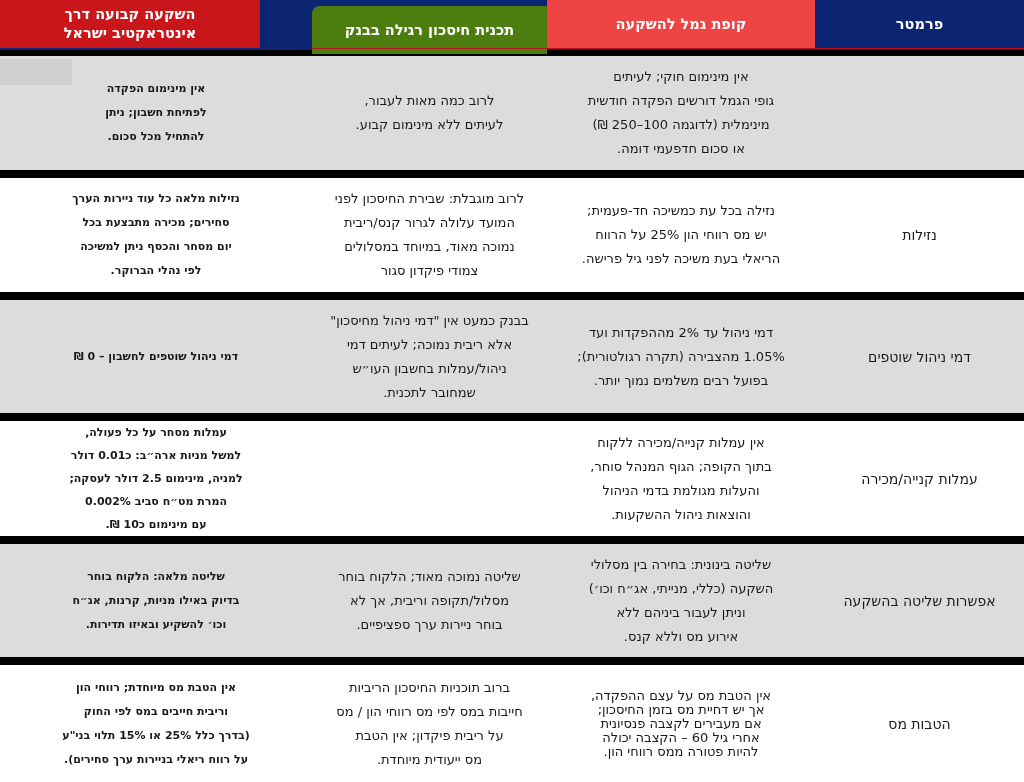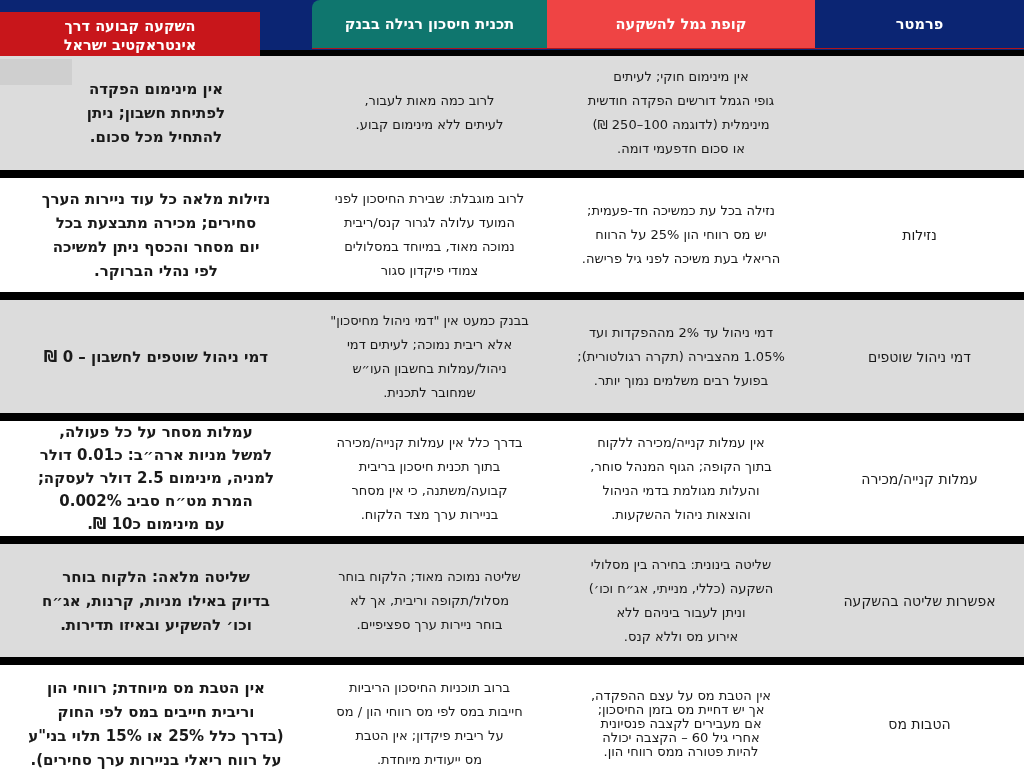--- a/index.html
+++ b/index.html
@@ -42,27 +42,28 @@
     font-weight: bold;
     font-size: 14.5px;
     line-height: 19px;
     direction: rtl;
   }
   .hcell.col-ib {
     left: 0;
     width: 260px;
     height: 48px;
     background: #c8161b;
-    top: 12px;
+    top: 0;
   }
   .hcell.col-bank {
     left: 312px;
     width: 235px;
-    background: #0f766e;
+    background: #4d7c0f;
     border-radius: 8px 0 0 0;
+    margin-top: 6px;
   }
   .hcell.col-gemel {
     left: 547px;
     width: 268px;
     background: #ef4444;
   }
   .hcell.col-param {
     left: 815px;
     width: 209px;
     background: #0b2573;
@@ -93,21 +94,21 @@
     direction: rtl;
     color: #1a1a1a;
     font-size: 13px;
     line-height: 24px;
     white-space: pre-line;
   }
   .cell.col-ib {
     left: 0;
     width: 312px;
     font-weight: bold;
-    font-size: 15px;
+    font-size: 11px;
   }
   .cell.col-bank {
     left: 312px;
     width: 235px;
   }
   .cell.col-gemel {
     left: 547px;
     width: 268px;
   }
   .cell.col-param {
@@ -177,24 +178,20 @@
 בפועל רבים משלמים נמוך יותר.</div>
     <div class="cell col-param">דמי ניהול שוטפים</div>
   </div>
 
   <div class="row white" style="top:421px; height:115px;">
     <div class="cell col-ib" style="line-height:23px;">עמלות מסחר על כל פעולה,
 למשל מניות ארה״ב: כ0.01 דולר
 למניה, מינימום 2.5 דולר לעסקה;
 המרת מט״ח סביב 0.002%
 עם מינימום כ10 ₪.</div>
-    <div class="cell col-bank">בדרך כלל אין עמלות קנייה/מכירה
-בתוך תכנית חיסכון בריבית
-קבועה/משתנה,  כי אין מסחר
-בניירות ערך מצד הלקוח.</div>
     <div class="cell col-gemel">אין עמלות קנייה/מכירה ללקוח
 בתוך הקופה; הגוף המנהל סוחר,
 והעלות מגולמת בדמי הניהול
 והוצאות ניהול ההשקעות.</div>
     <div class="cell col-param">עמלות קנייה/מכירה</div>
   </div>
 
   <div class="row gray" style="top:544px; height:113px;">
     <div class="cell col-ib">שליטה מלאה: הלקוח בוחר
 בדיוק באילו מניות, קרנות, אג״ח

